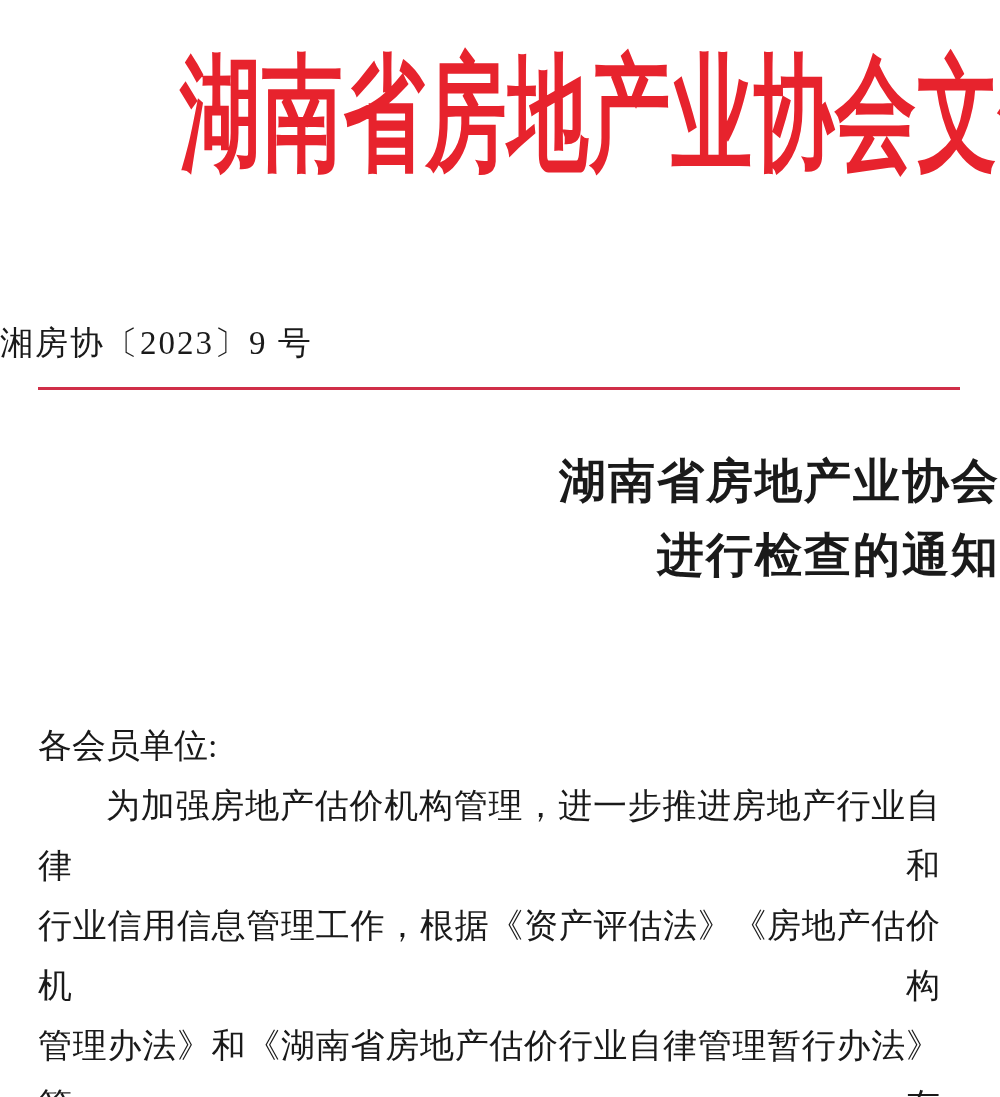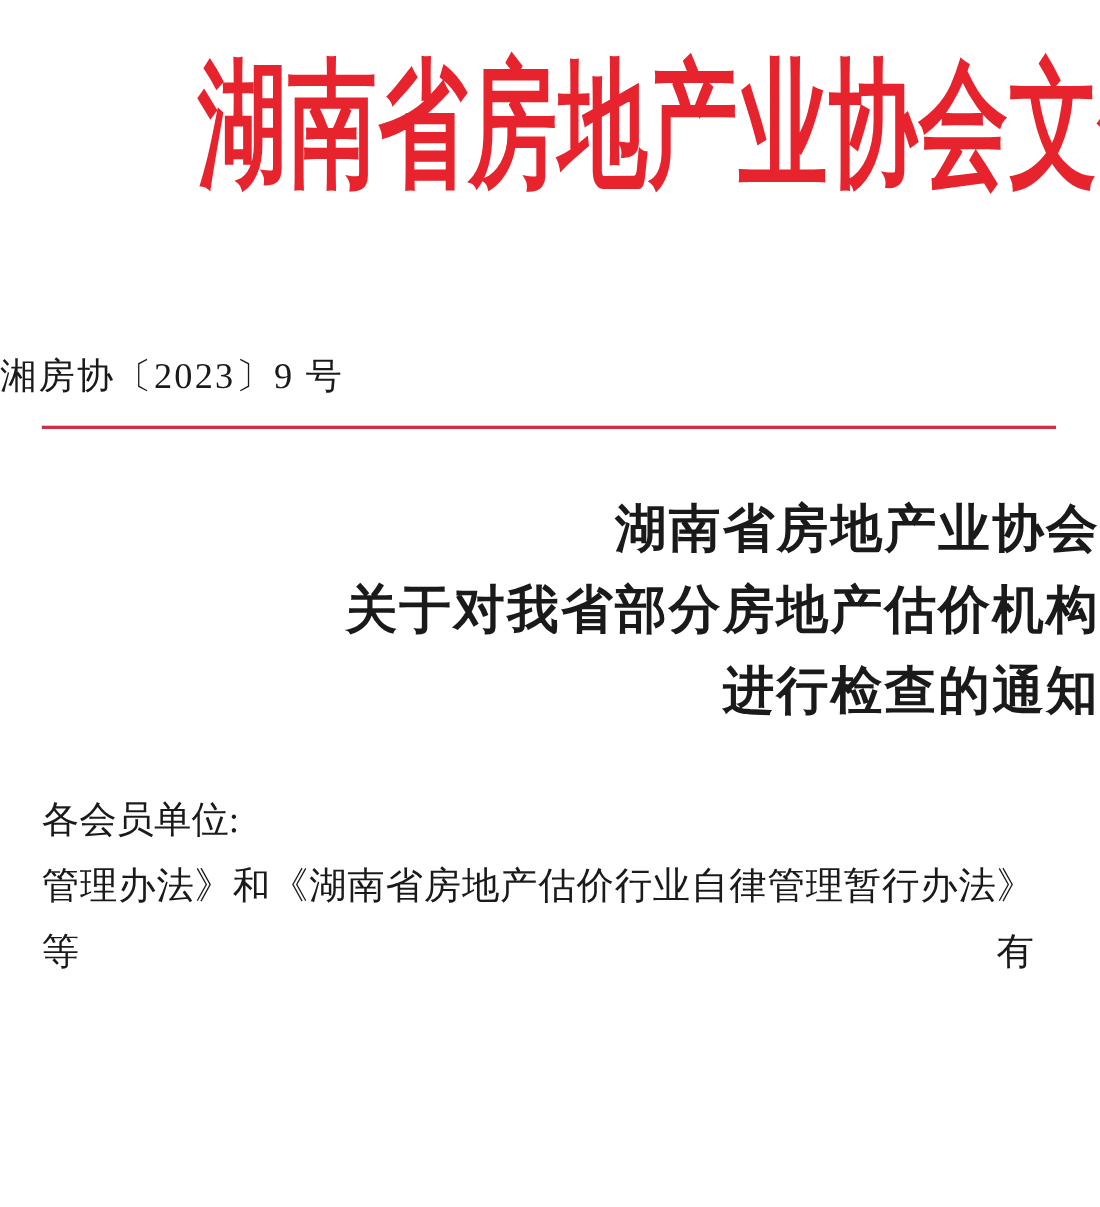--- a/index.html
+++ b/index.html
@@ -81,23 +81,24 @@
 <div class="page">
 
   <div class="masthead">湖南省房地产业协会文件</div>
 
   <div class="doc-number">湘房协〔2023〕9 号</div>
 
   <div class="divider"></div>
 
   <div class="title">
     <div class="title-line">湖南省房地产业协会</div>
-    <div class="title-line">关于对我省部分房地产估价机构</div>
     <div class="title-line">进行检查的通知</div>
   </div>
 
   <div class="body-text">
     <div class="line">各会员单位:</div>
+    <div class="line justify indent">为加强房地产估价机构管理，进一步推进房地产行业自律和</div>
+    <div class="line justify">行业信用信息管理工作，根据《资产评估法》《房地产估价机构</div>
     <div class="line justify">管理办法》和《湖南省房地产估价行业自律管理暂行办法》等有</div>
 
   </div>
 
 </div>
 
 </body></html>

